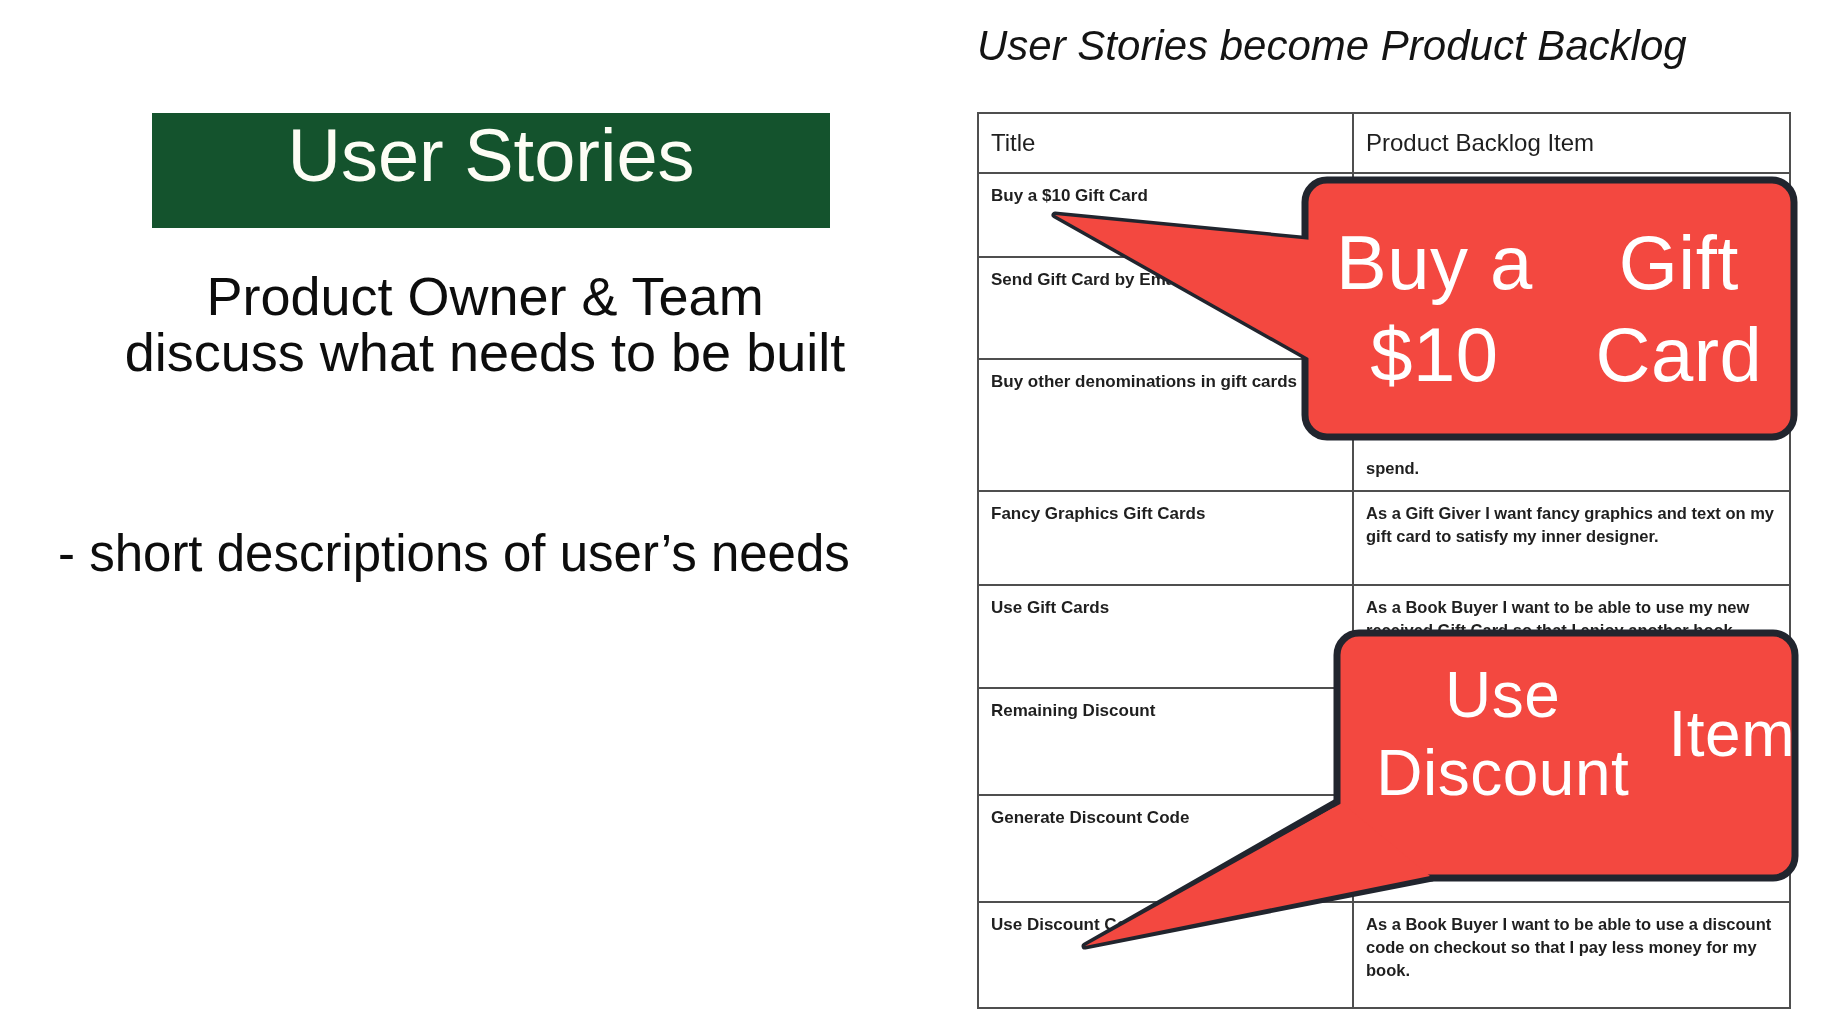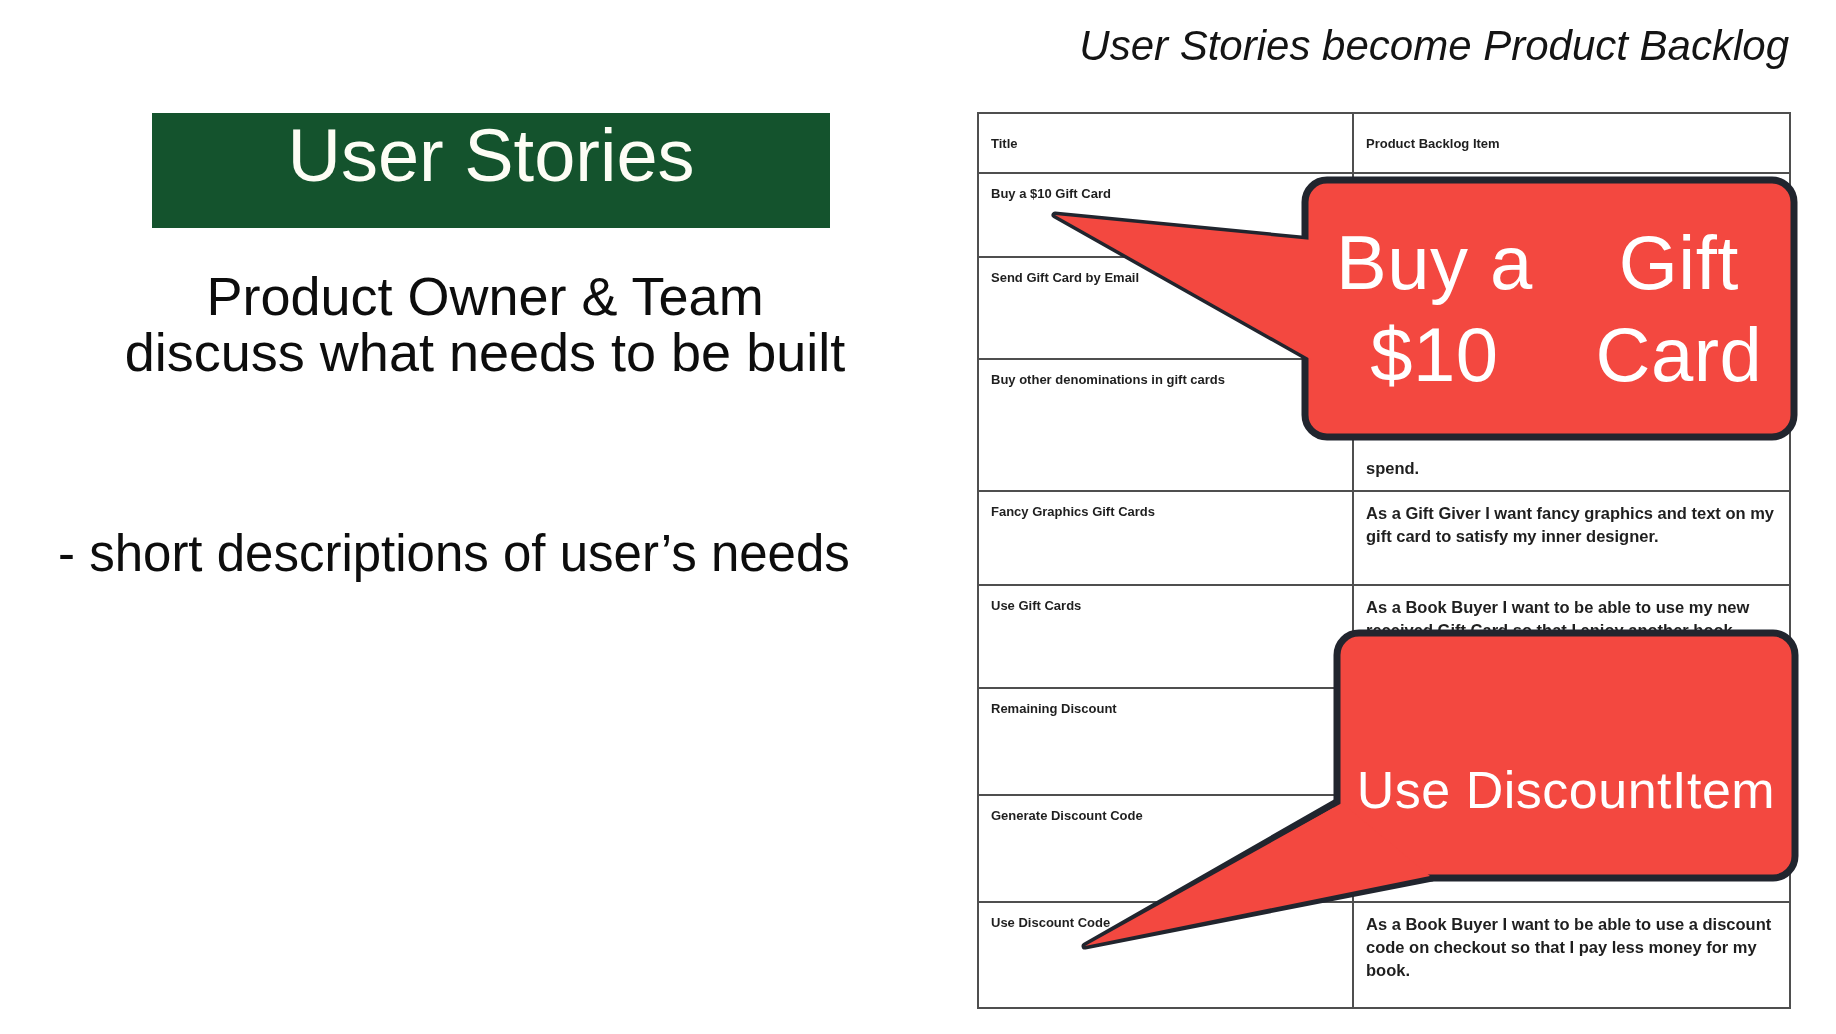--- a/index.html
+++ b/index.html
@@ -22,50 +22,50 @@
   }
   .bullet {
     position:absolute; color:#0d0d0d; font-size:51px; font-weight:400; white-space:nowrap;
   }
   .bullet.b1 { left:58px;  top:524px; }
   .bullet.b2 { left:62px;  top:604px; }
 
   
   .diagram-title {
     position:absolute; left:977px; top:22px; width:812px;
-    text-align:right; font-style:italic; font-size:42px; color:#141414; white-space:nowrap;
+    text-align:left; font-style:italic; font-size:42px; color:#141414; white-space:nowrap;
   }
   .story-table-wrap { position:absolute; left:977px; top:112px; width:812px; height:883px; }
   table.story-table {
     border-collapse:collapse; table-layout:fixed; width:812px; height:883px;
     background:#ffffff;
   }
   table.story-table td, table.story-table th {
     border:2px solid #4f4f4f; vertical-align:top; text-align:left;
     color:#1f1f1f; overflow:hidden;
   }
   table.story-table th {
-    vertical-align:middle; font-size:13px; font-weight:bold; padding:10px 12px;
+    vertical-align:middle; font-size:24px; font-weight:normal; padding:10px 12px;
   }
-  td.tcell { font-size:13px; font-weight:bold; padding:12px 10px 6px 12px; }
+  td.tcell { font-size:17px; font-weight:bold; padding:12px 10px 6px 12px; }
   td.icell { font-size:16.5px; font-weight:bold; line-height:1.38; padding:10px 5px 8px 12px; }
   td.icell.bottom-align { vertical-align:bottom; padding-bottom:10px; }
   tr.hrow { height:60px; }
   tr.r0 { height:84px; }  tr.r1 { height:102px; } tr.r2 { height:132px; }
   tr.r3 { height:94px;padding-left:13px; }  tr.r4 { height:103px; } tr.r5 { height:107px; }
   tr.r6 { height:107px; } tr.r7 { height:106px; }
 
   
   .overlay-svg { position:absolute; left:0; top:0; width:1836px; height:1034px; pointer-events:none; }
   .bubble-label {
     position:absolute; display:flex; align-items:center; justify-content:center;
     color:#ffffff; font-weight:300; text-align:center; pointer-events:none; letter-spacing:0.5px;
   }
   .bubble-label.bl1 { left:1305px; top:180px; width:489px; height:257px; font-size:76px; line-height:92px; }
-  .bubble-label.bl2 { left:1337px; top:667px; width:458px; height:245px; font-size:52px; line-height:78px; }
+  .bubble-label.bl2 { left:1337px; top:611px; width:458px; height:245px; font-size:64px; line-height:78px; }
 </style>
 </head>
 <body>
 
 <div class="canvas">
 
   <div class="banner">
     <span class="banner-text">User Stories</span>
   </div>
 

